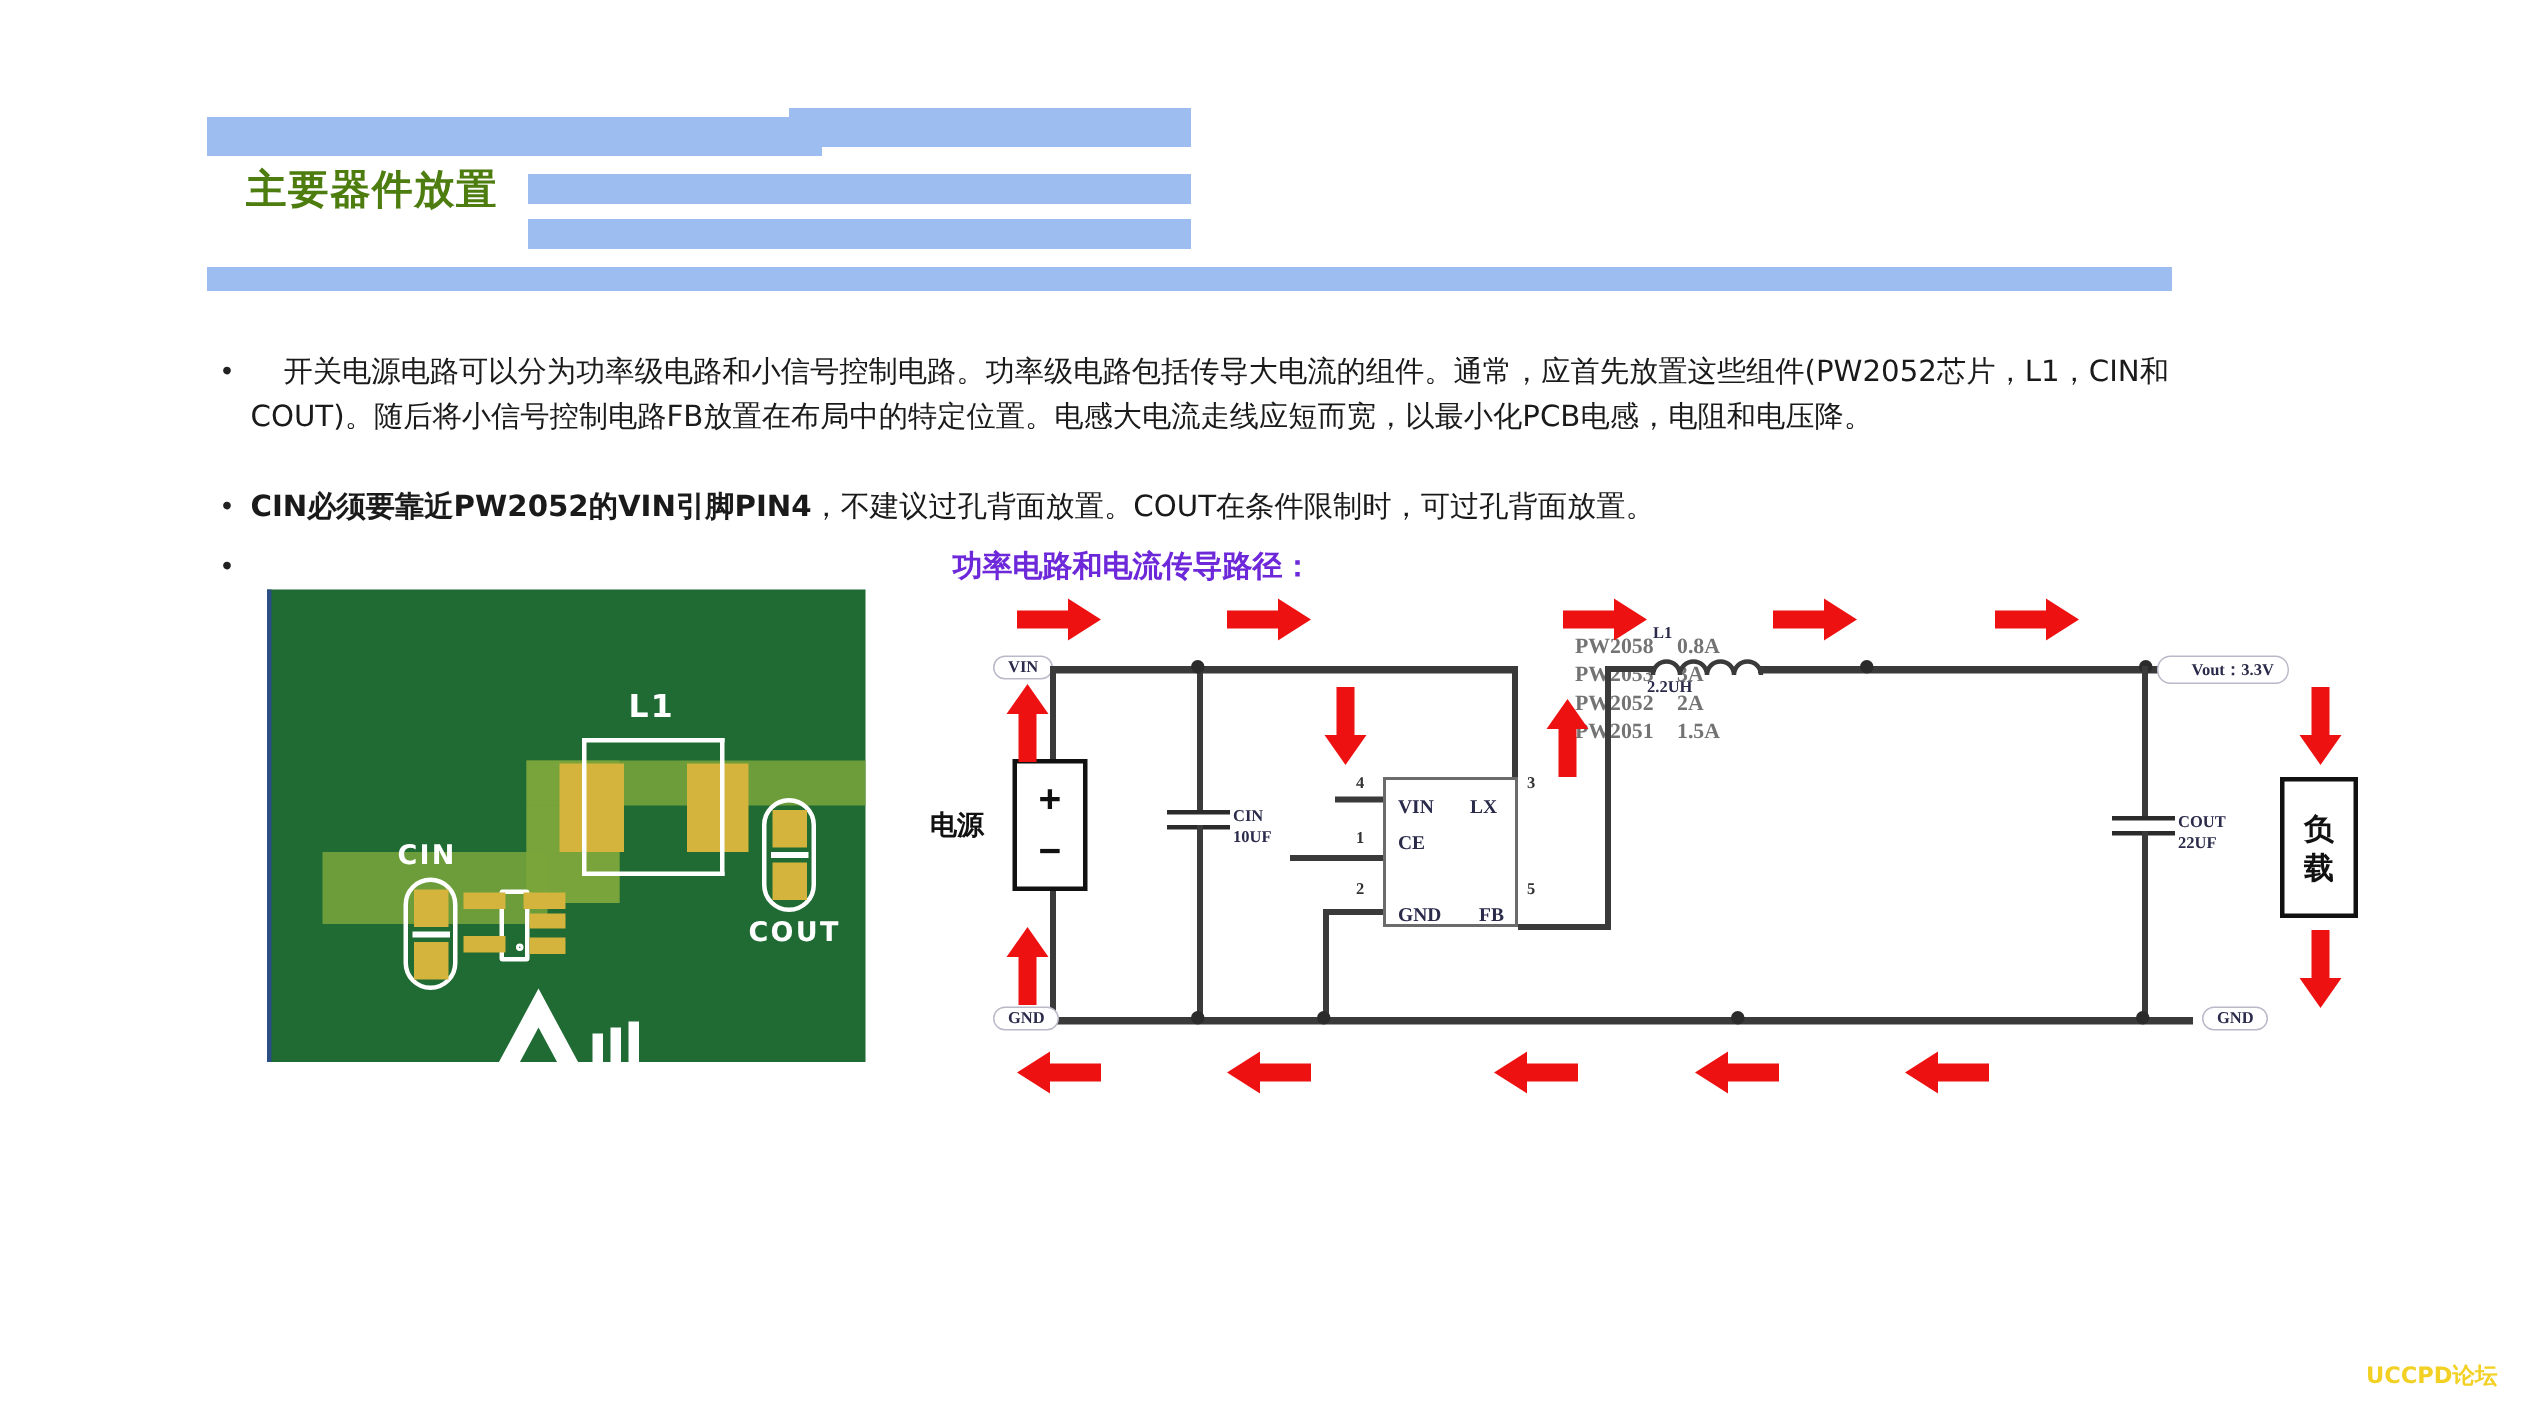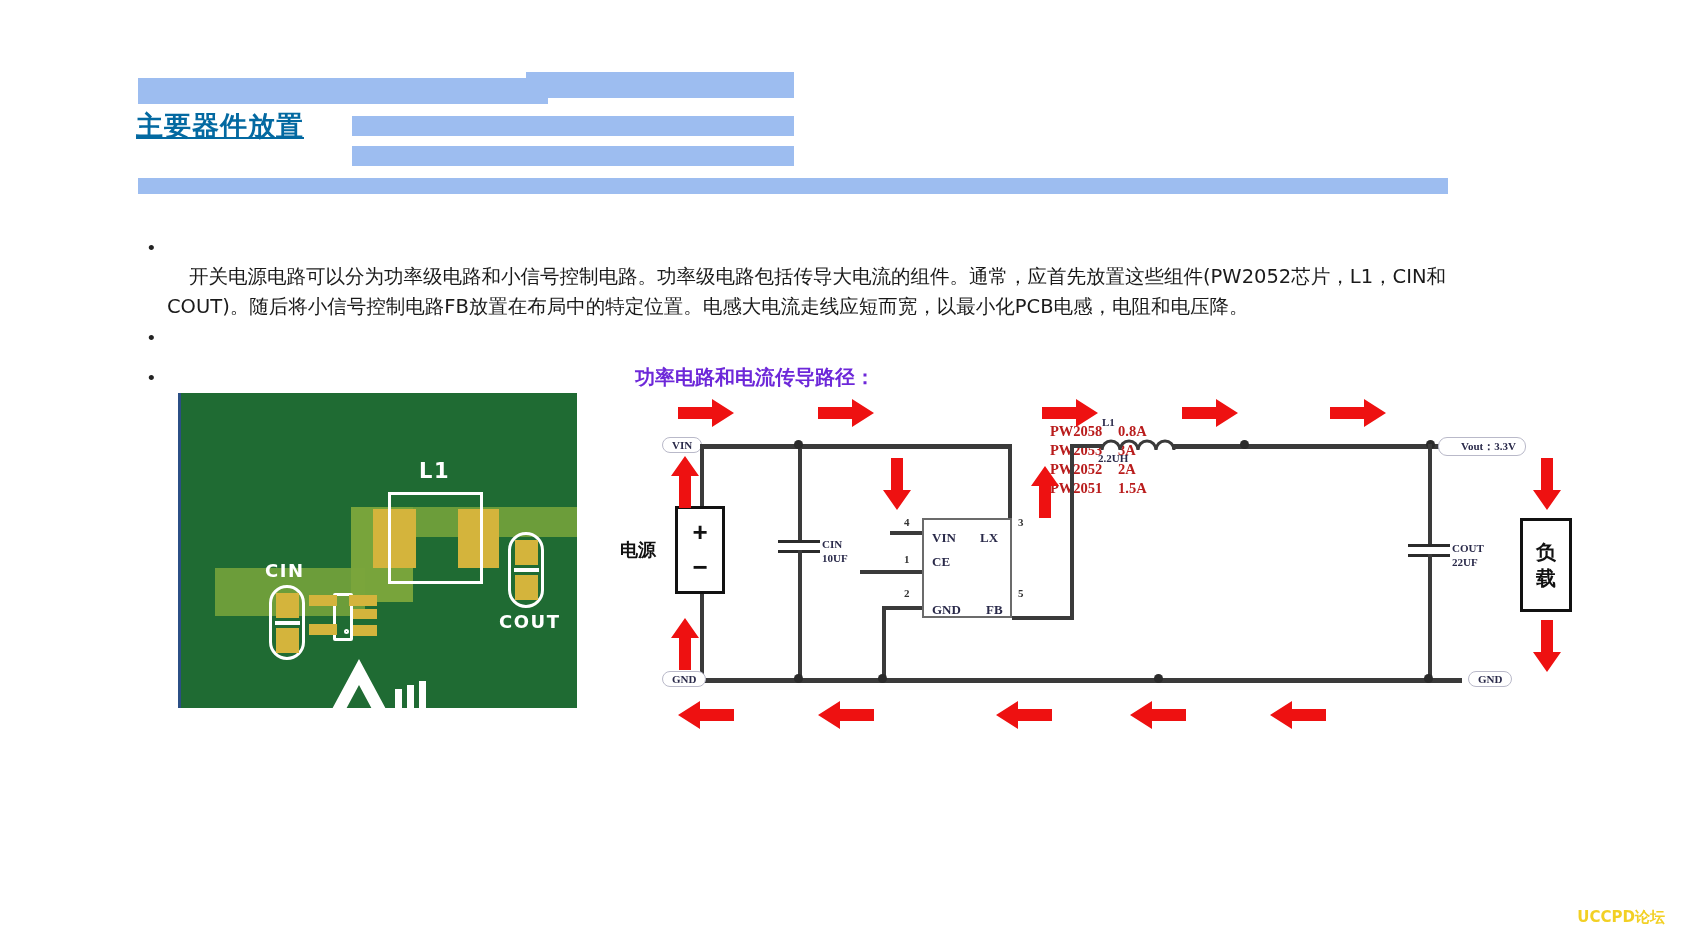--- a/index.html
+++ b/index.html
@@ -21,40 +21,39 @@
   .hbar.b3 { left:526px; top:72px;  width:268px; height:26px; }
   .hbar.b4 { left:138px; top:96px;  width:110px; height:8px;  }
   .hbar.b5 { left:248px; top:96px;  width:300px; height:8px;  }
   
   .hbar.m1 { left:352px; top:116px; width:442px; height:20px; }
   .hbar.m2 { left:352px; top:146px; width:442px; height:20px; }
   
   .hbar.bot { left:138px; top:178px; width:1310px; height:16px; }
 
   #page-title {
-    position:absolute; left:136px; top:108px;
-    font-size:27px; font-weight:bold; color:#0369a1;
+    position:absolute; left:164px; top:108px;
+    font-size:27px; font-weight:bold; color:#4d7c0f;
     letter-spacing:1px;
     font-family:"DejaVu Sans","Liberation Sans",sans-serif;
     white-space:nowrap;
-    text-decoration:underline;
   }
 
   
   .bullet-row { position:absolute; display:flex; }
   .bullet-dot {
     width:22px; flex:0 0 22px; font-size:19px; line-height:30px; color:#222;
     text-align:left; padding-left:3px;
   }
   .bullet-text {
     font-size:19.5px; line-height:30px; color:#1a1a1a;
     font-family:"DejaVu Sans","Liberation Sans",sans-serif;
   }
   #para1 { left:145px; top:233px; width:1320px; }
-  #para1 .bullet-text { text-indent:22px;margin-top:29px; }
+  #para1 .bullet-text { text-indent:22px; }
   #para2 { left:145px; top:323px; width:1320px; }
   #para3 { left:145px; top:363px; width:500px; }
   .b-strong { font-weight:bold; }
 
   
   #diagram-title {
     position:absolute; left:635px; top:364px;
     font-size:20px; font-weight:bold; color:#6d28d9;
     font-family:"DejaVu Sans","Liberation Sans",sans-serif;
     white-space:nowrap;
@@ -98,21 +97,21 @@
     position:absolute; font-family:"Liberation Serif","DejaVu Serif",serif;
     font-size:13px; font-weight:bold; color:#2a2a4a; white-space:nowrap;
   }
   .slabel.small { font-size:11px; }
   .pinnum {
     position:absolute; font-family:"Liberation Serif","DejaVu Serif",serif;
     font-size:11px; font-weight:bold; color:#333; white-space:nowrap;
   }
   .chiplist {
     position:absolute; font-family:"Liberation Serif","DejaVu Serif",serif;
-    font-size:14.5px; font-weight:bold; color:#b91c1c; line-height:19px;
+    font-size:14.5px; font-weight:bold; color:#737373; line-height:19px;
     white-space:pre;
   }
   #ic-box {
     position:absolute; border:2px solid #6b6b6b; background:#fff;
   }
   .ic-pin-label {
     position:absolute; font-family:"Liberation Serif","DejaVu Serif",serif;
     font-size:13px; font-weight:bold; color:#2a2a4a;
   }
   
@@ -164,20 +163,21 @@
   <div id="page-title">主要器件放置</div>
 </div>
 
 <div class="bullet-row" id="para1">
   <div class="bullet-dot">•</div>
   <div class="bullet-text">开关电源电路可以分为功率级电路和小信号控制电路。功率级电路包括传导大电流的组件。通常，应首先放置这些组件(PW2052芯片，L1，CIN和COUT)。随后将小信号控制电路FB放置在布局中的特定位置。电感大电流走线应短而宽，以最小化PCB电感，电阻和电压降。</div>
 </div>
 
 <div class="bullet-row" id="para2">
   <div class="bullet-dot">•</div>
+  <div class="bullet-text"><span class="b-strong">CIN必须要靠近PW2052的VIN引脚PIN4</span><span>，不建议过孔背面放置。COUT在条件限制时，可过孔背面放置。</span></div>
 </div>
 
 <div class="bullet-row" id="para3">
   <div class="bullet-dot">•</div>
   <div class="bullet-text"></div>
 </div>
 
 <div id="diagram-title">功率电路和电流传导路径：</div>
 
 <div id="pcb">

